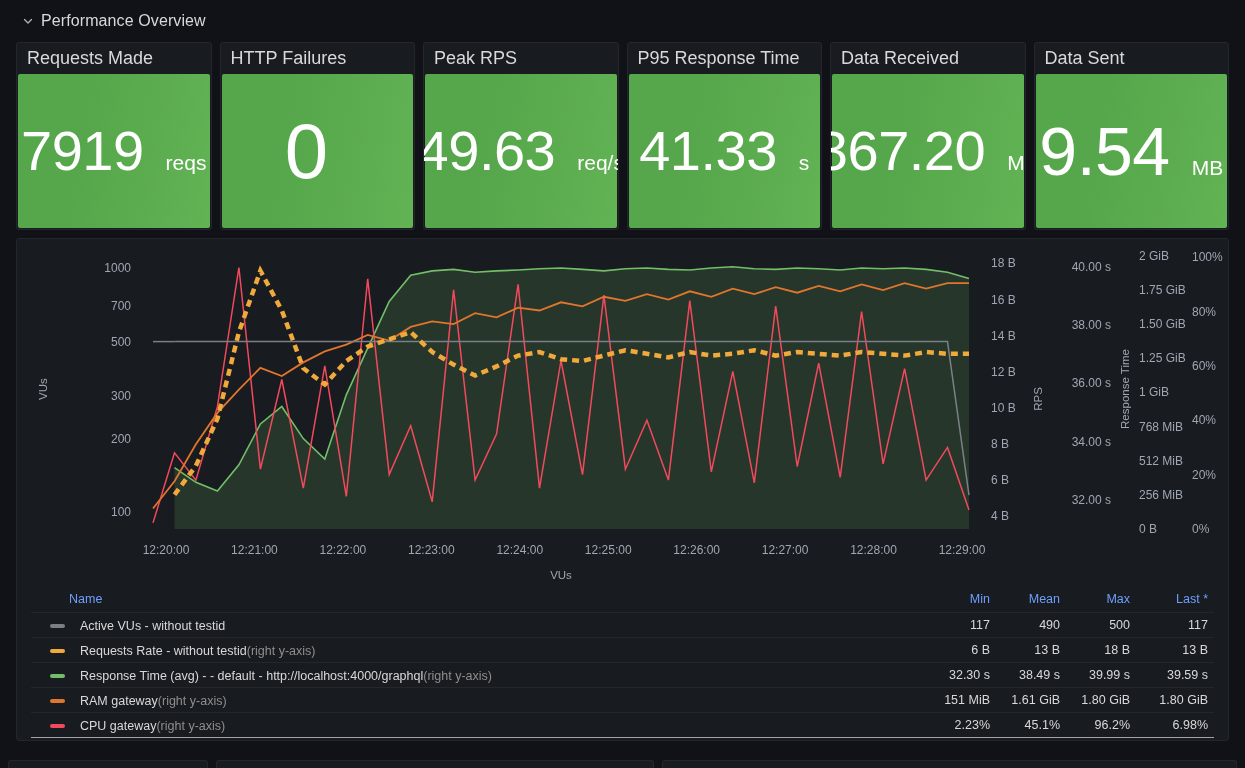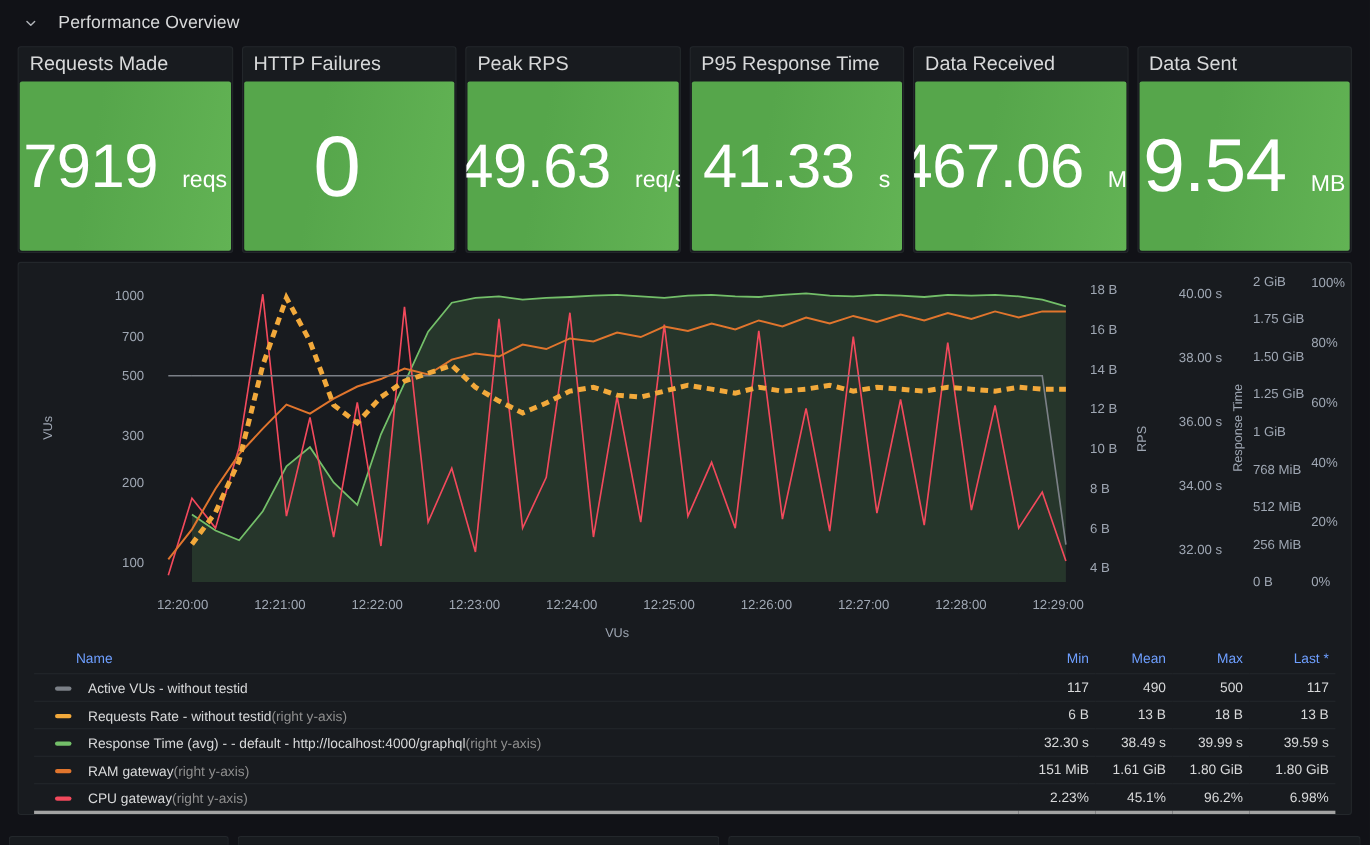--- a/index.html
+++ b/index.html
@@ -12,21 +12,21 @@
   }
   .dash { width: 1245px; height: 768px; position: relative; padding: 0 8px; }
 
   
   .row-header {
     display: flex; align-items: center; gap: 7px;
     height: 30px; padding-left: 14px; padding-top: 12px;
   }
   .chev { width: 12px; height: 12px; position: relative; display:inline-block; }
   .chev svg { display:block; }
-  .row-title { font-size: 16px; color: #d8d9da; letter-spacing: .1px; margin-left: 12px; }
+  .row-title { font-size: 16px; color: #d8d9da; letter-spacing: .1px; }
 
   
   .stats-row { display: flex; gap: 8px; padding: 12px 8px 0 8px; }
   .stat-panel {
     flex: 1 1 0; height: 188px;
     background: #181b1f; border: 1px solid #23272b; border-radius: 3px;
     display: flex; flex-direction: column; overflow: hidden;
   }
   .stat-title {
     height: 31px; line-height: 31px; padding-left: 10px;
@@ -64,21 +64,21 @@
     text-align: right; padding: 4px 6px 5px 6px; height: 25px;
     border-bottom: 1px solid #23272b;
   }
   .legend th.name-col { text-align: left; padding-left: 38px; }
   .legend td {
     font-size: 12.5px; color: #d8d9da; text-align: right;
     padding: 4px 6px; height: 24.7px; border-bottom: 1px solid #23272b;
     white-space: nowrap;
   }
   .legend td.name-cell { text-align: left; padding-left: 0; }
-  .legend tr:last-child td { border-bottom: 6px solid #a3a3a3; }
+  .legend tr:last-child td { border-bottom: 1px solid #a3a3a3; }
   .swatch-wrap { display: inline-flex; align-items: center; justify-content: center; }
   .swatch {
     display: inline-block; width: 15px; height: 4px; border-radius: 2px;
     margin-right: 15px; margin-left: 19px; vertical-align: middle;
   }
   .series-name { color: #d8d9da; }
   .axis-note { color: #8e8e8e; }
   .col-min, .col-mean, .col-max, .col-last { width: 70px; }
   .col-last { width: 78px; }
 
@@ -146,21 +146,21 @@
           <span class="stat-value">41.33</span>
           <span class="stat-unit">s</span>
         </div>
       </div>
     </div>
 
     <div class="stat-panel p5">
       <div class="stat-title">Data Received</div>
       <div class="stat-body">
         <div class="stat-val-wrap">
-          <span class="stat-value">467.06</span>
+          <span class="stat-value">367.20</span>
           <span class="stat-unit">MB</span>
         </div>
       </div>
     </div>
 
     <div class="stat-panel p6">
       <div class="stat-title">Data Sent</div>
       <div class="stat-body">
         <div class="stat-val-wrap">
           <span class="stat-value">9.54</span>

